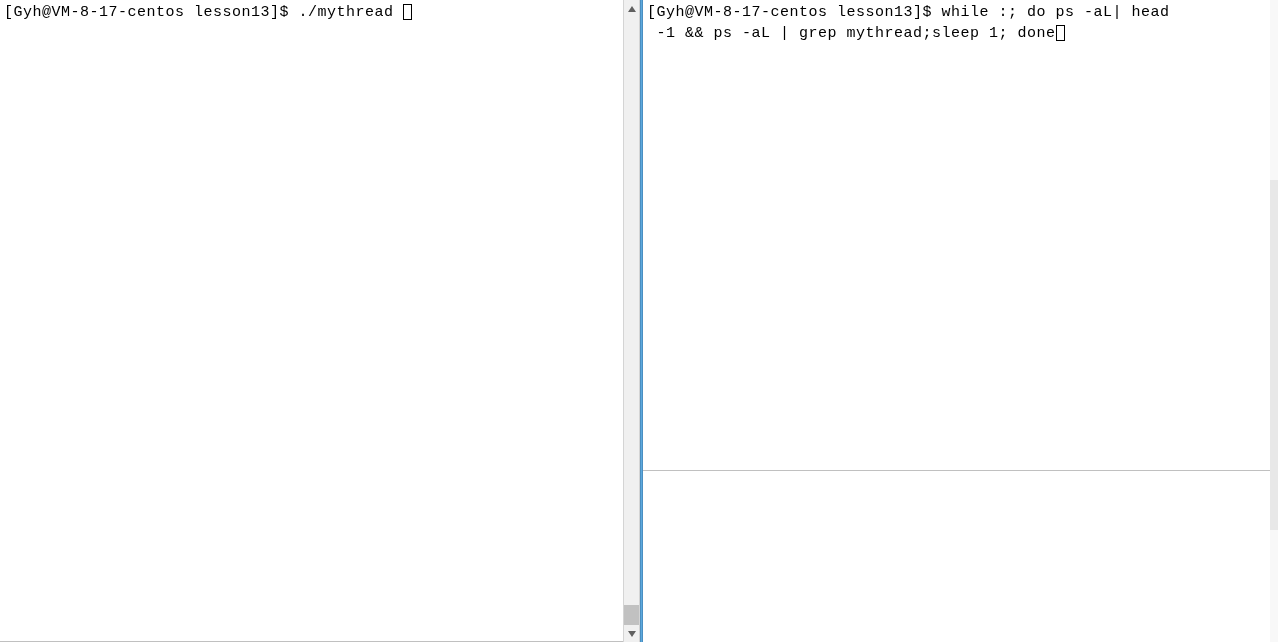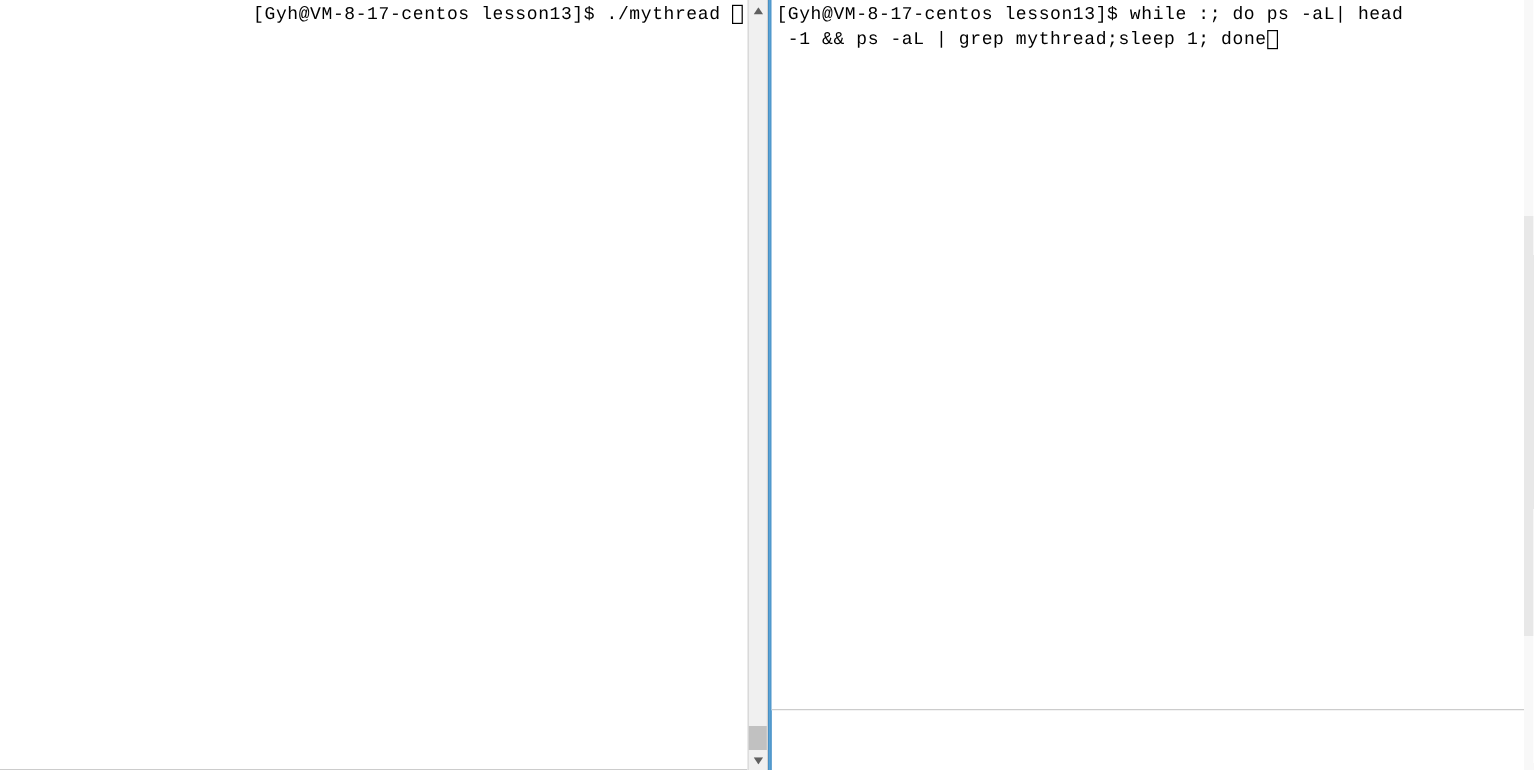--- a/index.html
+++ b/index.html
@@ -18,25 +18,24 @@
       overflow: hidden;
     }
     .pane {
       background: #ffffff;
       position: relative;
       overflow: hidden;
     }
     .pane-left {
       width: 623px;
       height: 642px;
-      text-align: right;
     }
     .pane-right {
       flex: 1;
-      height: 592px;
+      height: 471px;
     }
     .scrollbar-vertical {
       width: 17px;
       height: 642px;
       background: #f0f0f0;
       position: relative;
       border-left: 1px solid #d4d4d4;
       border-right: 1px solid #d4d4d4;
     }
     .scrollbar-button {

